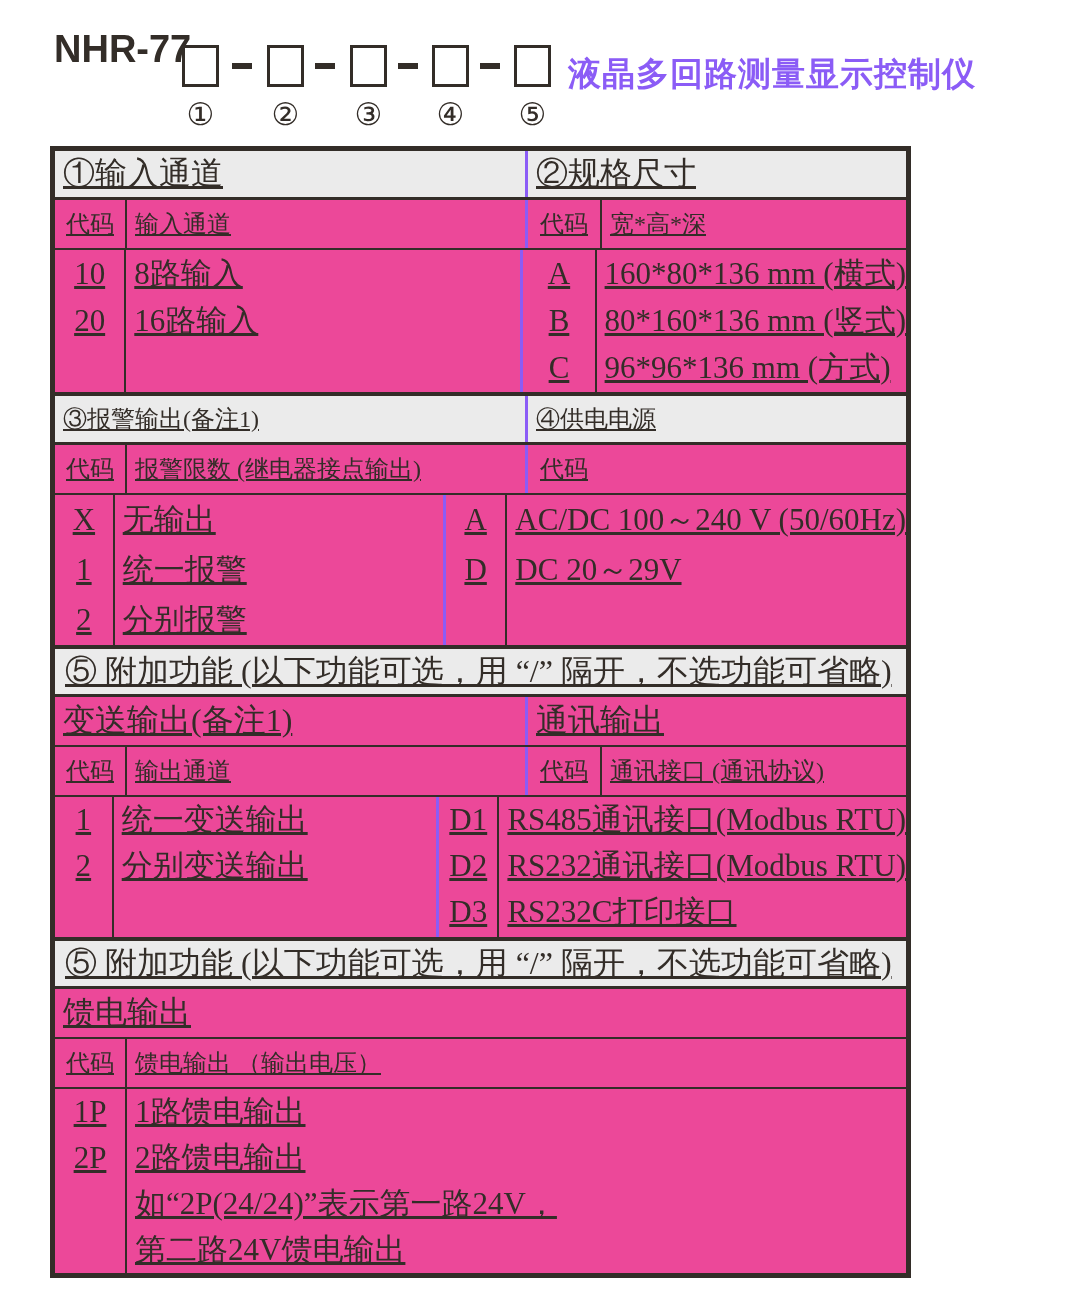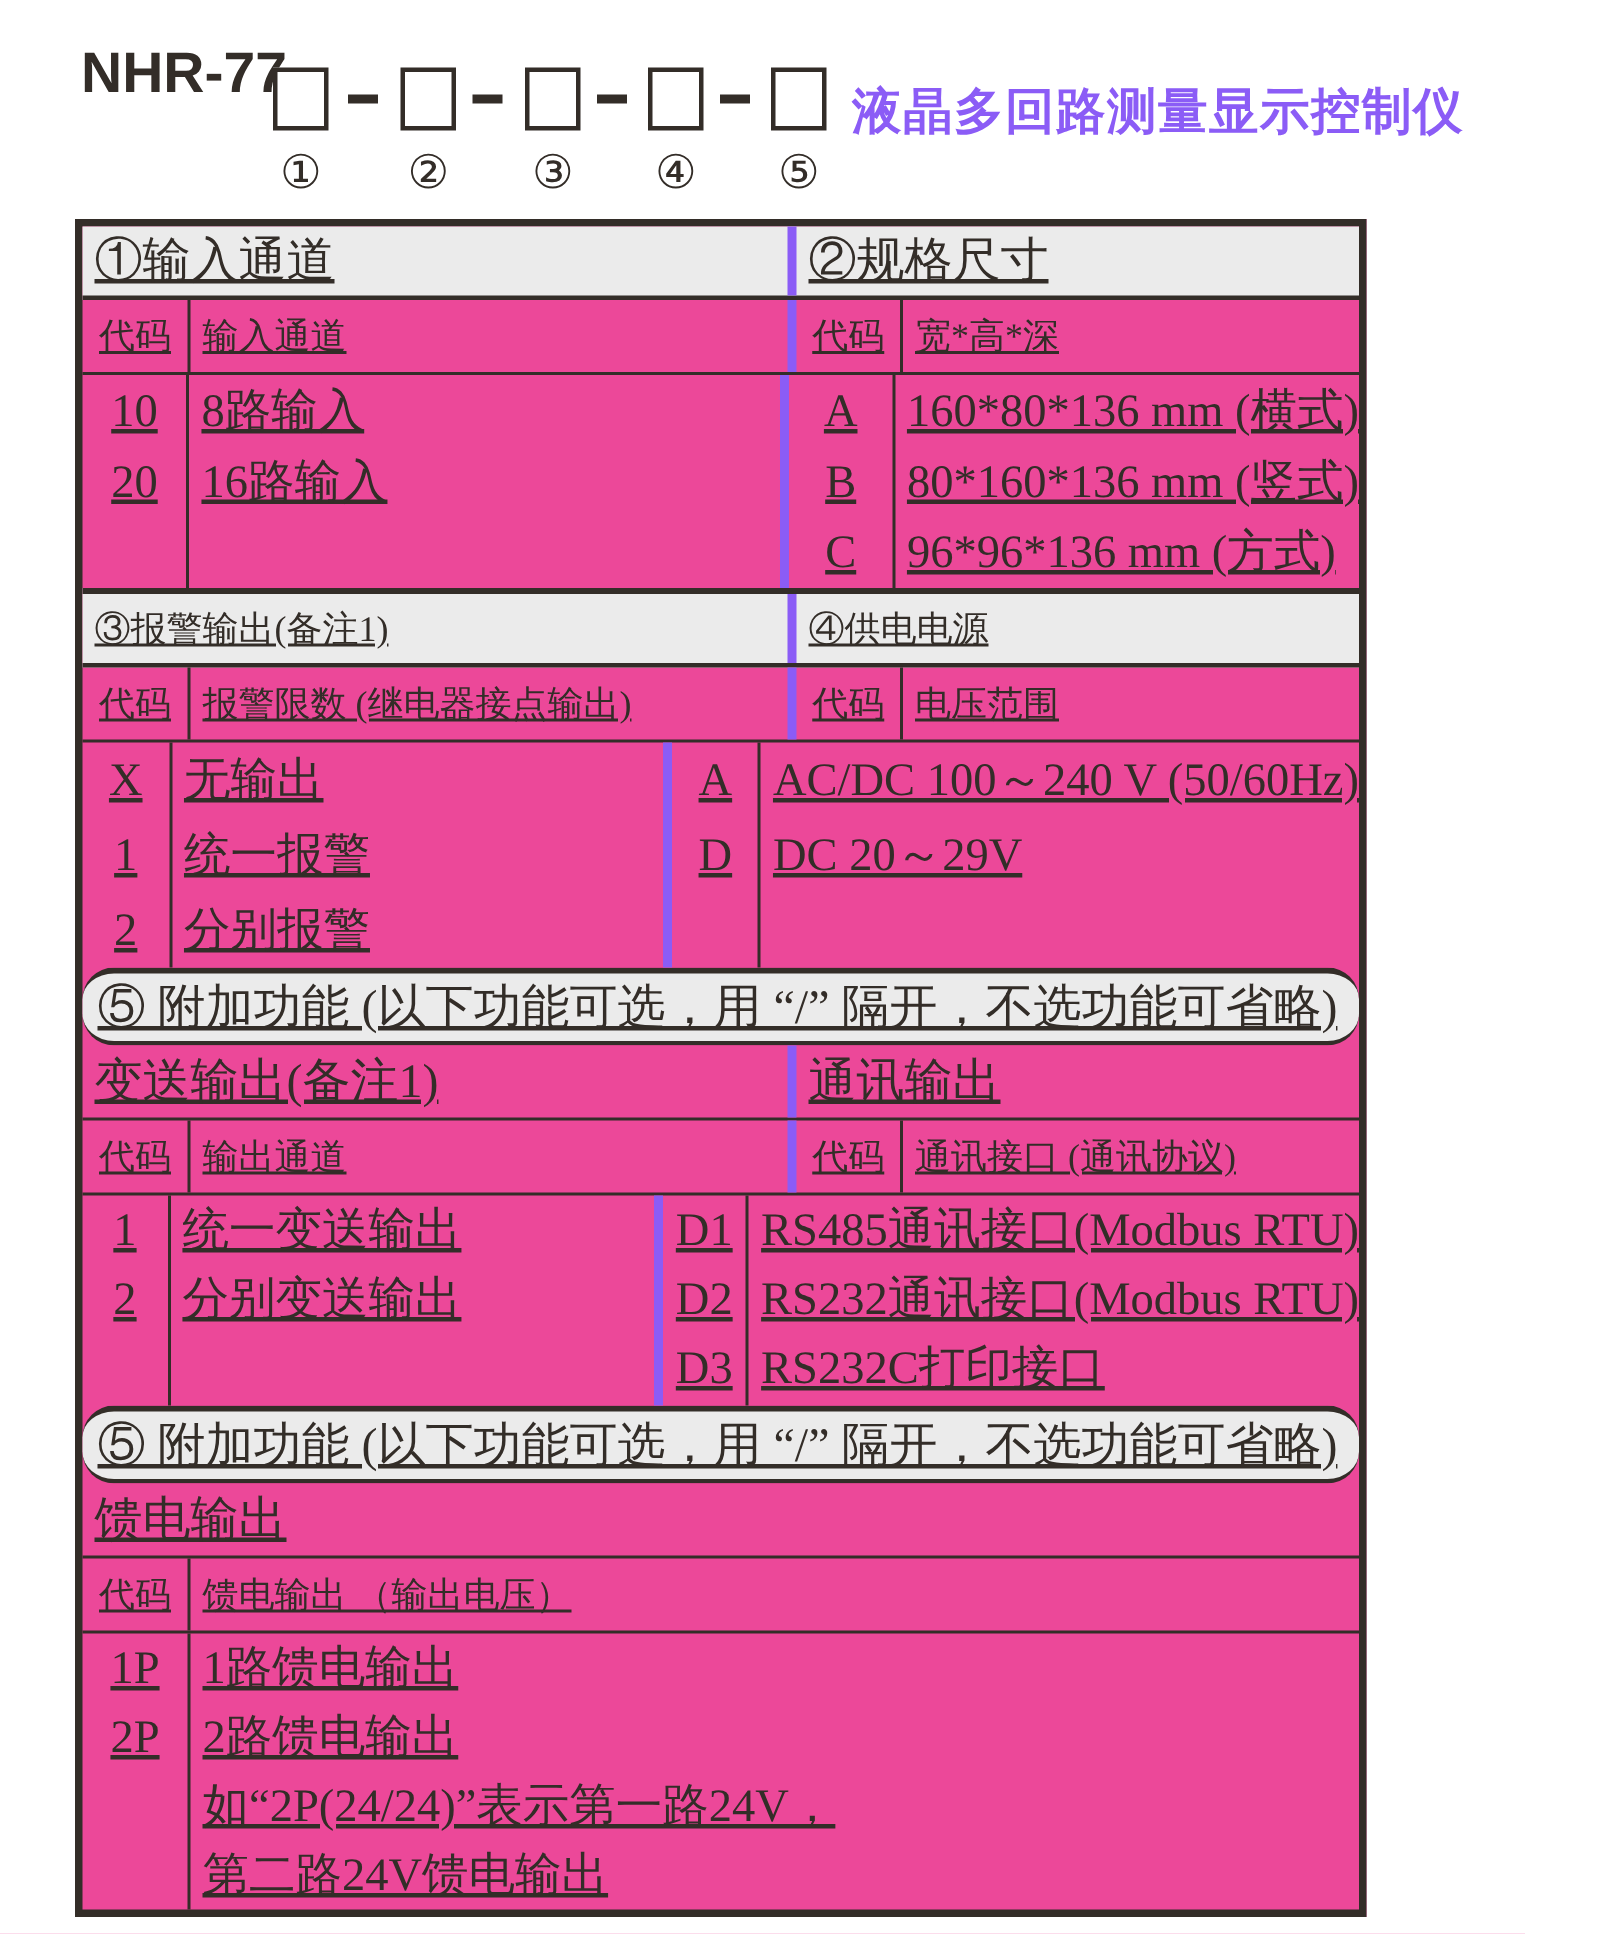--- a/index.html
+++ b/index.html
@@ -38,34 +38,34 @@
 
   
   .otable {
     position:absolute; left:50px; top:146px; width:861px;
     border:5px solid #332d28; background:#ec4899;text-decoration:underline;
   }
   .row { display:flex; width:100%; }
   .c { display:flex; align-items:center; min-width:0; overflow:hidden; white-space:nowrap; }
   .w470{width:470px;} .w70{width:70px;} .w400{width:400px;} .w75{width:75px;}
   .fill{flex:1;}
-  .mid   { border-left:6px solid #8b5cf6; }
+  .mid   { border-left:3px solid #8b5cf6; }
   .vline { border-left:2px solid #332d28; }
   .bb2 { border-bottom:2px solid #332d28; }
   .bb3 { border-bottom:3px solid #332d28; }
   .tb4 { border-top:4px solid #332d28; }
   .padl { padding-left:8px; }
   .center { justify-content:center; }
 
   .bandhead { background:#ebebeb; height:49px; font-size:32px; }
   .bandhead2 { background:#ebebeb; height:53px; font-size:24px; }
   .banner {
     background:#ebebeb; height:52px; font-size:32px;
     display:flex; align-items:center; padding-left:10px;
-    white-space:nowrap; overflow:hidden;border-radius:21px;
+    white-space:nowrap; overflow:hidden;
   }
   .subhead { height:50px; font-size:24px; }
   .subtitle { height:50px; font-size:32px; }
 
   .data { font-size:31px; }
   .col { display:block; padding:0; }
   .ln { display:flex; align-items:center; min-width:0; overflow:hidden; white-space:nowrap; }
   .ln.center { justify-content:center; }
   .ln.padl { padding-left:8px; }
   .h142{height:142px;} .h150{height:150px;} .h140{height:140px;} .h184{height:184px;}
@@ -131,21 +131,20 @@
 
     <div>
       <div class="row bandhead2 tb4 bb3">
         <div class="c w470 padl">③报警输出(备注1)</div>
         <div class="c fill mid padl">④供电电源</div>
       </div>
       <div class="row subhead bb2">
         <div class="c w70 center">代码</div>
         <div class="c w400 vline padl">报警限数 (继电器接点输出)</div>
         <div class="c w75 mid center">代码</div>
-        <div class="c fill vline padl">电压范围</div>
       </div>
       <div class="row data h150 lh50">
         <div class="w70 col">
           <div class="ln center">X</div>
           <div class="ln center">1</div>
           <div class="ln center">2</div>
         </div>
         <div class="w400 col vline">
           <div class="ln padl">无输出</div>
           <div class="ln padl">统一报警</div>

